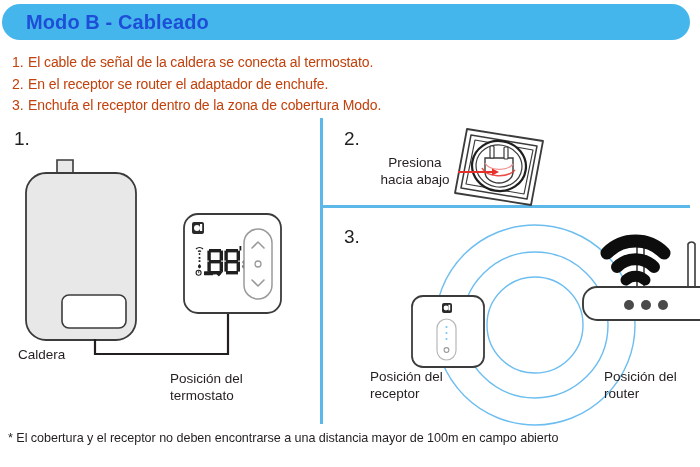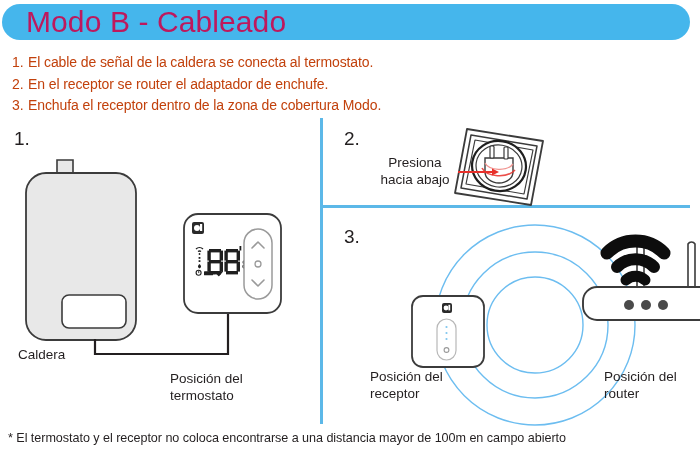--- a/index.html
+++ b/index.html
@@ -12,22 +12,22 @@
   }
   .page{position:absolute;inset:0;}
 
   
   .header-pill{
     position:absolute;left:2px;top:4px;width:688px;height:36px;
     background:#45b6ec;border-radius:18px;
   }
   .header-title{
     position:absolute;left:26px;top:7px;
-    font-size:30px;line-height:30px;color:#be185d;
-    letter-spacing:0.1px;font-weight:400;white-space:nowrap;
+    font-size:20px;line-height:30px;color:#1d4ed8;
+    letter-spacing:0.1px;font-weight:700;white-space:nowrap;
   }
 
   
   .steps{position:absolute;left:12px;top:52px;width:676px;}
   .step-line{
     font-size:14px;line-height:21.5px;color:#c2410c;
     white-space:nowrap;letter-spacing:-0.1px;
   }
   .step-line .num{display:inline-block;width:16px;}
 
@@ -234,15 +234,15 @@
   <div class="caption" id="cap-caldera">Caldera</div>
   <div class="caption" id="cap-termostato">Posición del
 termostato</div>
   <div class="caption" id="cap-presiona">Presiona
 hacia abajo</div>
   <div class="caption" id="cap-receptor">Posición del
 receptor</div>
   <div class="caption" id="cap-router">Posición del
 router</div>
 
-  <div class="footnote">* El termostato y el receptor no coloca encontrarse a una distancia mayor de 100m en campo abierto</div>
+  <div class="footnote">* El cobertura y el receptor no deben encontrarse a una distancia mayor de 100m en campo abierto</div>
 
 </div>
 
 </body></html>

